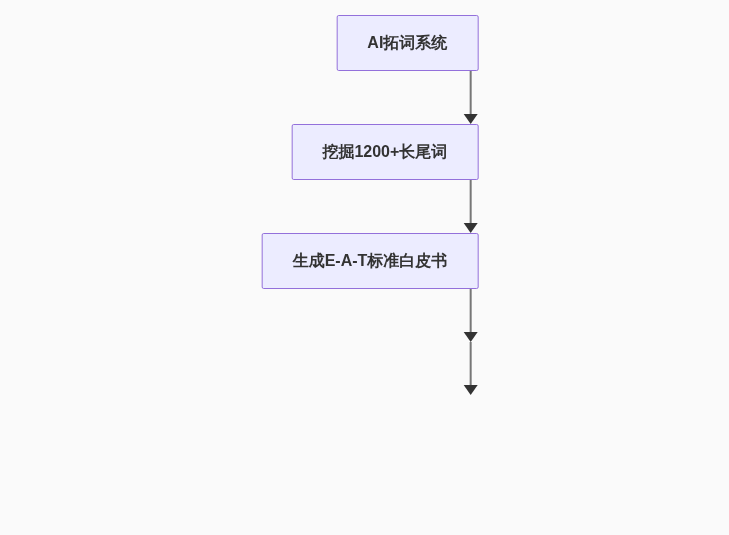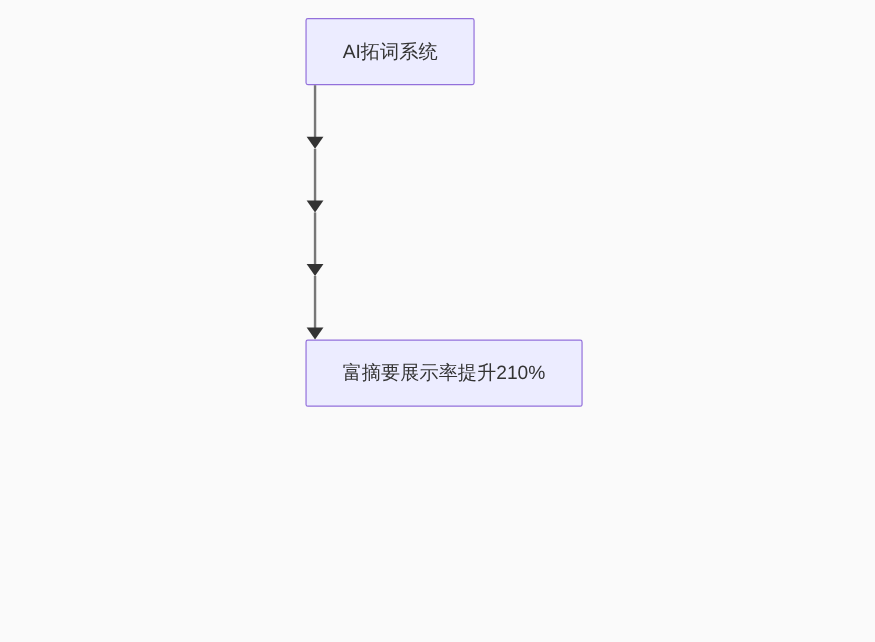--- a/index.html
+++ b/index.html
@@ -14,21 +14,22 @@
     position: relative;
     overflow: hidden;
   }
   .flowchart {
     position: absolute;
     top: 15px;
     left: 370px;
     transform: translateX(-50%);
     display: flex;
     flex-direction: column;
-    align-items: flex-start;
+    align-items: flex-end;
+    font-weight: bold;
   }
   .node {
     box-sizing: border-box;
     height: 56px;
     padding: 0 30px;
     background: #ECECFF;
     border: 1px solid #9370DB;
     border-radius: 2px;
     color: #333333;
     font-size: 16px;
@@ -68,33 +69,34 @@
 
 <div class="flowchart">
 
   <div class="node">AI拓词系统</div>
 
   <div class="edge">
     <div class="line"></div>
     <div class="arrowhead"></div>
   </div>
 
+  <div class="node">挖掘1200+长尾词</div>
+
+  <div class="edge">
+    <div class="line"></div>
+    <div class="arrowhead"></div>
+  </div>
+
+  <div class="node">生成E-A-T标准白皮书</div>
 
   <div class="edge">
     <div class="line"></div>
     <div class="arrowhead"></div>
   </div>
 
 
   <div class="edge">
     <div class="line"></div>
     <div class="arrowhead"></div>
   </div>
 
 
-  <div class="edge">
-    <div class="line"></div>
-    <div class="arrowhead"></div>
-  </div>
-
-  <div class="node">富摘要展示率提升210%</div>
-
 </div>
 
 </body></html>

